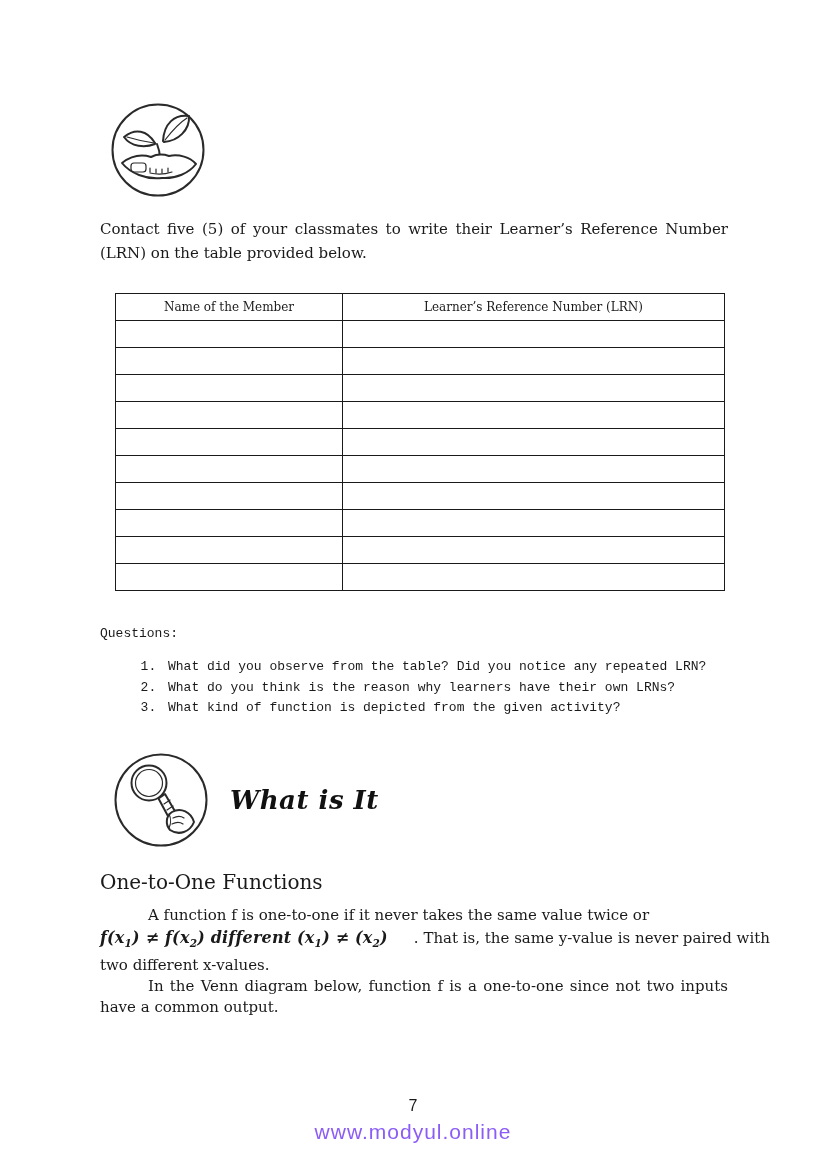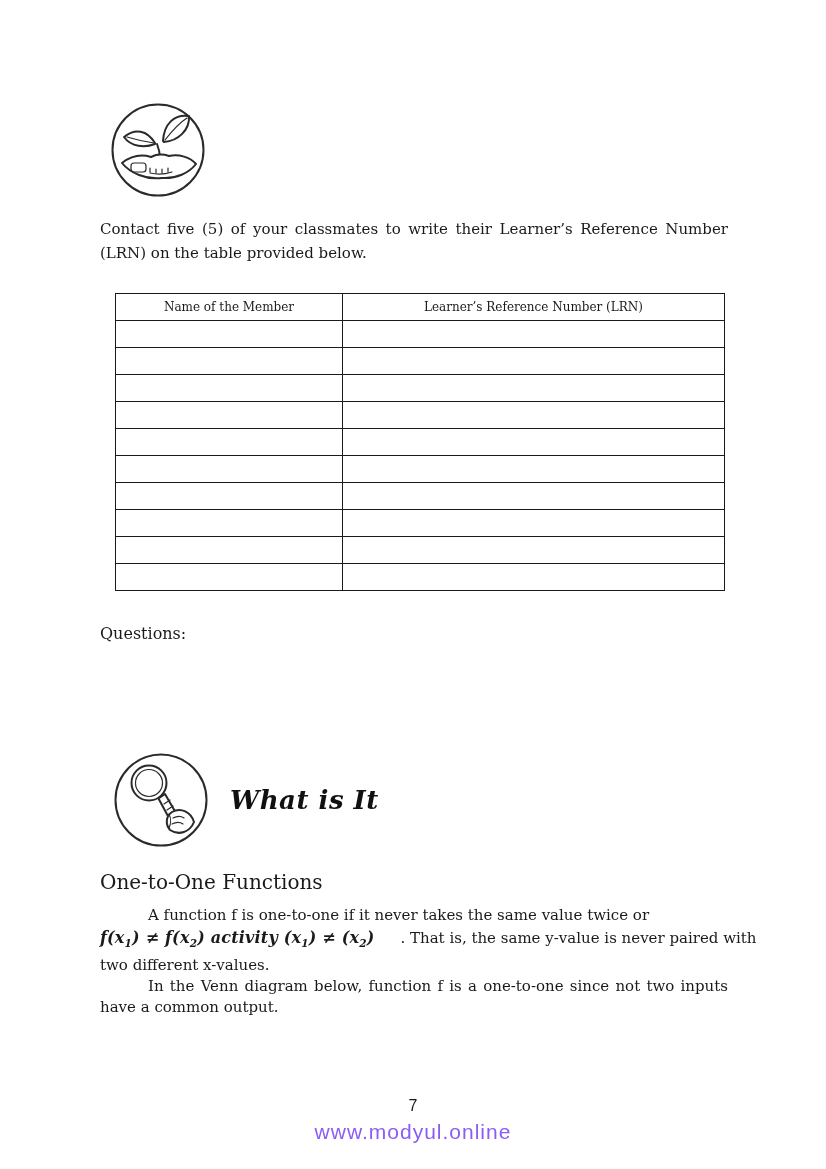--- a/index.html
+++ b/index.html
@@ -73,22 +73,23 @@
   .lrn-table td { height: 26px; }
   .col-name { width: 226px; }
   .col-lrn  { width: 381px; }
 
   
   .questions {
     position: absolute;
     top: 624px;
     left: 100px;
     width: 628px;
-    font-size: 16px;
+    font-size: 13px;
     line-height: 20px;
+    font-family: Liberation Mono, monospace;
   }
   .questions ol {
     margin: 13px 0 0 0;
     padding-left: 64px;
   }
   .questions li {
     line-height: 20.5px;
     padding-left: 4px;
   }
 
@@ -226,20 +227,25 @@
         </tr>
         <tr>
           <td></td>
           <td></td>
         </tr>
       </tbody>
   </table>
 
   <div class="questions">
     <div>Questions:</div>
+    <ol>
+        <li>What did you observe from the table? Did you notice any repeated LRN?</li>
+        <li>What do you think is the reason why learners have their own LRNs?</li>
+        <li>What kind of function is depicted from the given activity?</li>
+      </ol>
   </div>
 
   <header class="banner banner-2">
     <span class="icon-wrap">
       <svg width="96" height="96" viewBox="0 0 96 96" aria-hidden="true">
         <circle class="stroke" cx="48" cy="48" r="45.5"></circle>
 
         <path class="fill-white" d="M45.5 46.5 L52 42 L67 68 L59.5 72.5 Z"></path>
         <path class="stroke-thin" d="M51 52 L57 48 M54 58 L60 54"></path>
 
@@ -251,21 +257,21 @@
         <path class="stroke-thin" d="M56 62 C58 66 58 72 56 76"></path>
       </svg>
     </span>
     <h1 class="banner-heading">What is It</h1>
   </header>
 
   <section class="wii-body">
     <h2 class="wii-title">One-to-One Functions</h2>
     <div class="line indent">A function f is one-to-one if it never takes the same value twice or</div>
     <div class="formula-line">
-      <span class="formula"><span>f(x</span><sub>1</sub><span>) ≠ f(x</span><sub>2</sub><span>) activity (x</span><sub>1</sub><span>) ≠ (x</span><sub>2</sub><span>)</span></span><span class="after-formula">. That is, the same y-value is never paired with</span>
+      <span class="formula"><span>f(x</span><sub>1</sub><span>) ≠ f(x</span><sub>2</sub><span>) different (x</span><sub>1</sub><span>) ≠ (x</span><sub>2</sub><span>)</span></span><span class="after-formula">. That is, the same y-value is never paired with</span>
     </div>
     <div class="line">two different x-values.</div>
     <p class="venn-para">In the Venn diagram below, function f is a one-to-one since not two inputs have a common output.</p>
   </section>
 
   <div class="page-number">7</div>
   <div class="watermark">www.modyul.online</div>
 
 </div>
 

